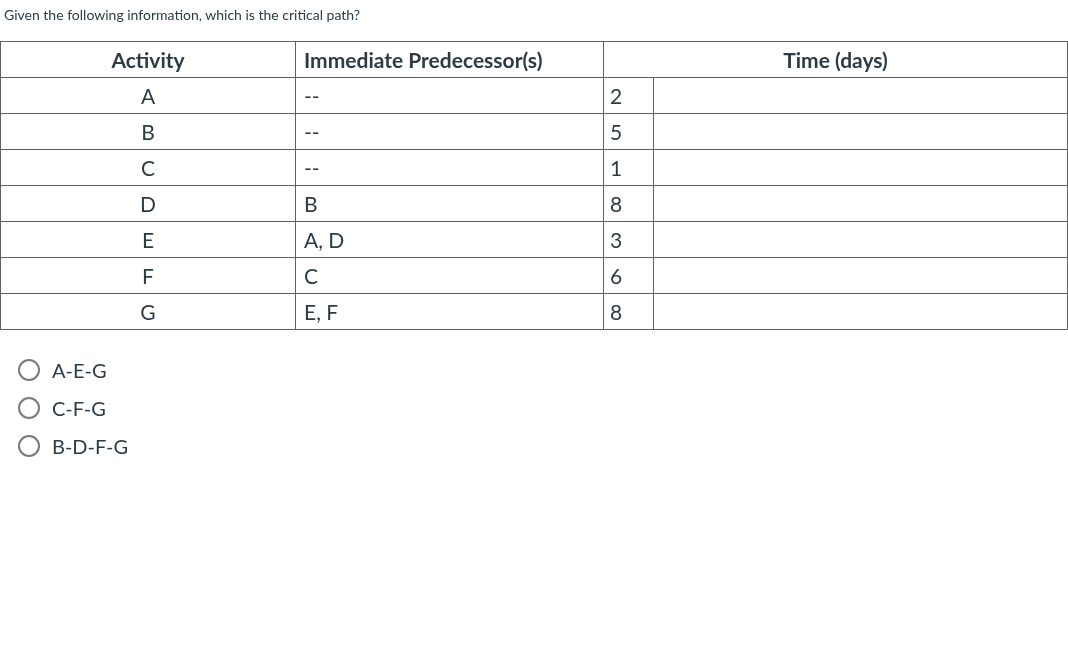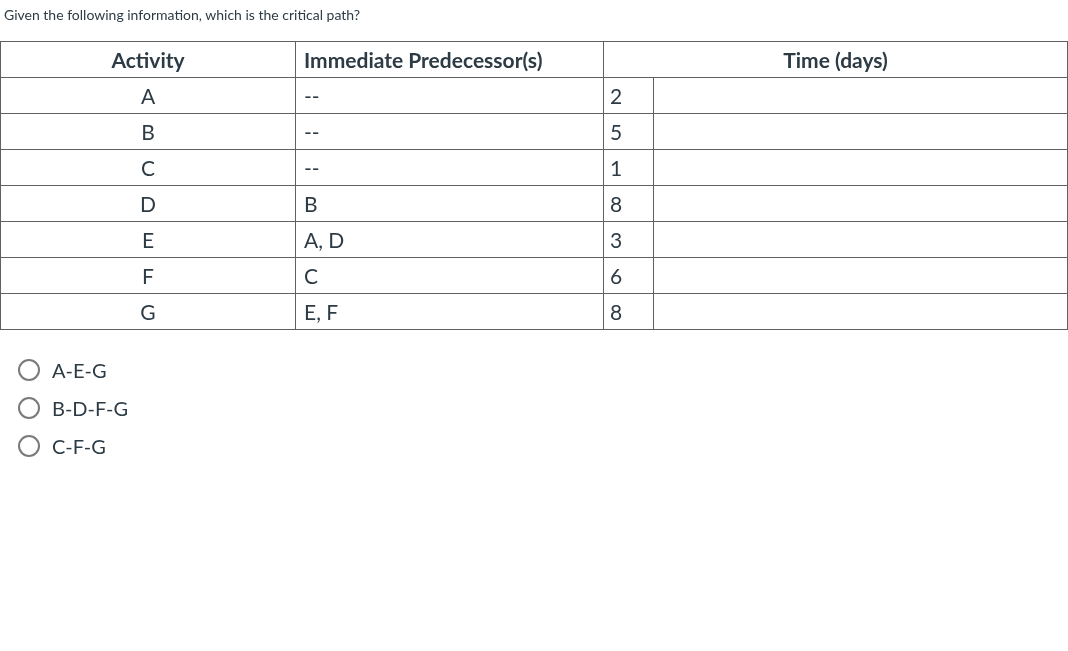--- a/index.html
+++ b/index.html
@@ -135,19 +135,19 @@
     </tbody>
 </table>
 
 <div class="options" id="options-container">
     <div class="option">
       <div class="radio"></div>
       <span class="option-label">A-E-G</span>
     </div>
     <div class="option">
       <div class="radio"></div>
-      <span class="option-label">B-D-F-G</span>
+      <span class="option-label">C-F-G</span>
     </div>
     <div class="option">
       <div class="radio"></div>
-      <span class="option-label">C-F-G</span>
+      <span class="option-label">B-D-F-G</span>
     </div>
   </div>
 
 </body></html>

